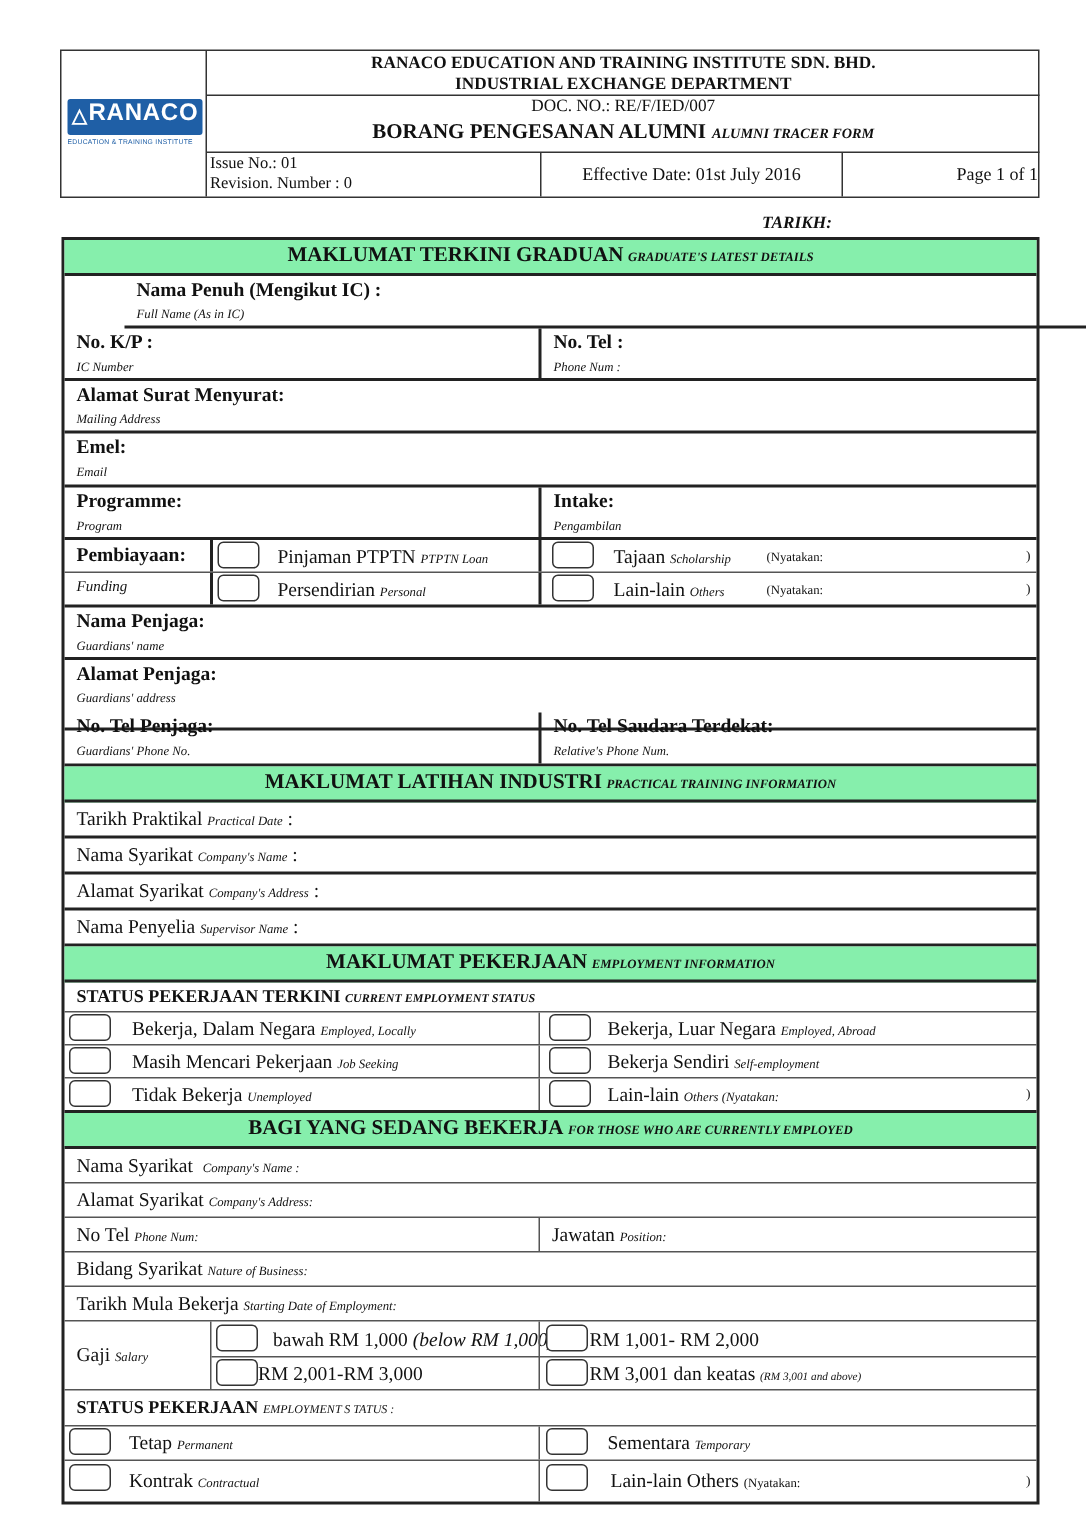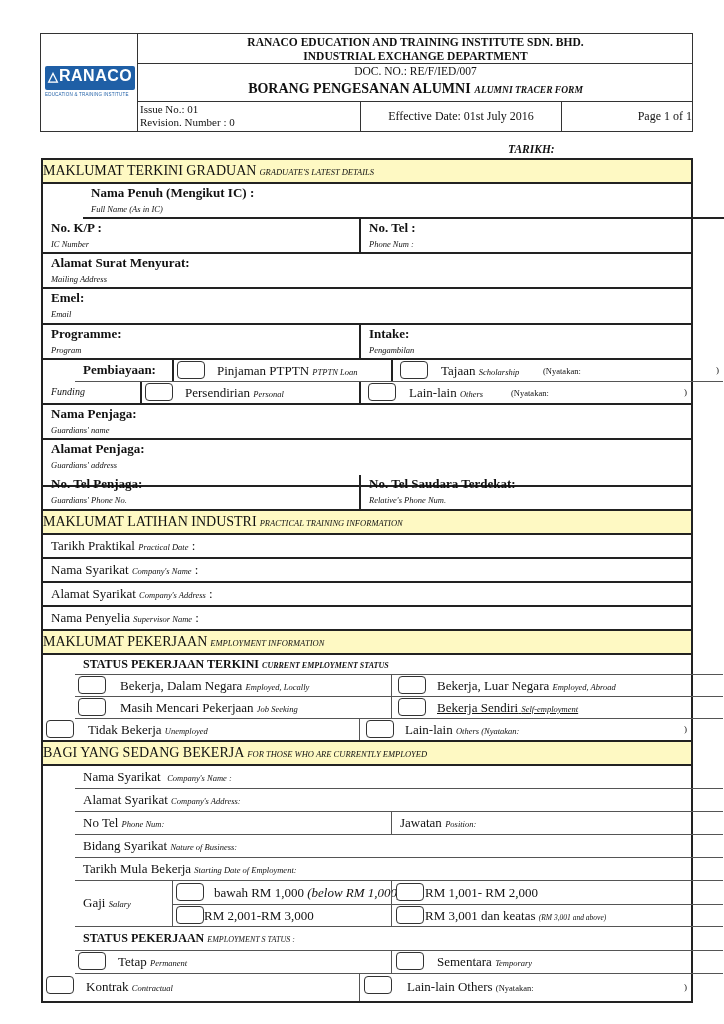--- a/index.html
+++ b/index.html
@@ -21,22 +21,22 @@
   .hdr .r3 { position: absolute; left: 97px; top: 68px; width: 555px; height: 29px; }
   .hdr .r3 .c1 { position: absolute; left: 0; top: 0; width: 223px; height: 29px; border-right: 1px solid #333; font-size: 11px; line-height: 13px; padding: 1px 2px; }
   .hdr .r3 .c2 { position: absolute; left: 223px; top: 0; width: 201px; height: 29px; border-right: 1px solid #333; font-size: 12px; text-align: center; line-height: 29px; }
   .hdr .r3 .c3 { position: absolute; left: 424px; top: 0; width: 131px; height: 29px; font-size: 12px; text-align: right; line-height: 29px; padding-right: 1px; }
 
   .tarikh { position: absolute; left: 508px; top: 143px; font-weight: bold; font-style: italic; font-size: 11.5px; }
 
   
   .form { position: absolute; left: 41px; top: 158px; width: 652px; height: 845px; border: 2px solid #222; }
   .row { position: absolute; left: 0; width: 648px; border-bottom: 2px solid #222; }
-  .row.thin { border-bottom: 1px solid #555; margin-left: 32px; }
-  .sec { background: #fef9c3; font-weight: normal; font-size: 14px; }
+  .row.thin { border-bottom: 1px solid #555; }
+  .sec { background: #86efac; text-align: center; font-weight: bold; font-size: 14px; }
   .sec i { font-size: 8.5px; margin-left: 3px; }
   .lbl-b { font-weight: bold; font-size: 13px; position: absolute; left: 8px; top: 1px; }
   .lbl-s { font-style: italic; font-size: 8.5px; position: absolute; left: 8px; top: 20px; }
   .vsplit { position: absolute; top: 0; bottom: 0; border-left: 2px solid #222; }
   .vsplit.thin { border-left: 1px solid #555; }
   .cell { position: absolute; top: 0; bottom: 0; }
   .plain { font-size: 13px; position: absolute; left: 8px; }
   .plain i { font-size: 8.5px; }
   .cb { position: absolute; width: 28px; height: 18px; border: 1.5px solid #333; border-radius: 4px; background: #fff; }
   .opt { position: absolute; font-size: 13px; white-space: nowrap; }
@@ -196,21 +196,21 @@
     <span class="opt" style="left:45px;top:3px;"><span>Bekerja, Dalam Negara</span> <i>Employed, Locally</i></span>
     <div class="vsplit thin" style="left:316px;"></div>
     <div class="cb" style="left:323px;top:1px;"></div>
     <span class="opt" style="left:362px;top:3px;"><span>Bekerja, Luar Negara</span> <i>Employed, Abroad</i></span>
   </div>
   <div class="row thin" style="top:537px;height:22px;">
     <div class="cb" style="left:3px;top:1px;"></div>
     <span class="opt" style="left:45px;top:3px;"><span>Masih Mencari Pekerjaan</span> <i>Job Seeking</i></span>
     <div class="vsplit thin" style="left:316px;"></div>
     <div class="cb" style="left:323px;top:1px;"></div>
-    <span class="opt" style="left:362px;top:3px;text-decoration:underline;"><span>Bekerja Sendiri</span> <i>Self-employment</i></span>
+    <span class="opt" style="left:362px;top:3px;"><span>Bekerja Sendiri</span> <i>Self-employment</i></span>
   </div>
   <div class="row" style="top:559px;height:23px;">
     <div class="cb" style="left:3px;top:1px;"></div>
     <span class="opt" style="left:45px;top:3px;"><span>Tidak Bekerja</span> <i>Unemployed</i></span>
     <div class="vsplit thin" style="left:316px;"></div>
     <div class="cb" style="left:323px;top:1px;"></div>
     <span class="opt" style="left:362px;top:3px;"><span>Lain-lain</span> <i>Others (Nyatakan:</i></span>
     <span class="paren" style="top:5px;">)</span>
   </div>
 

